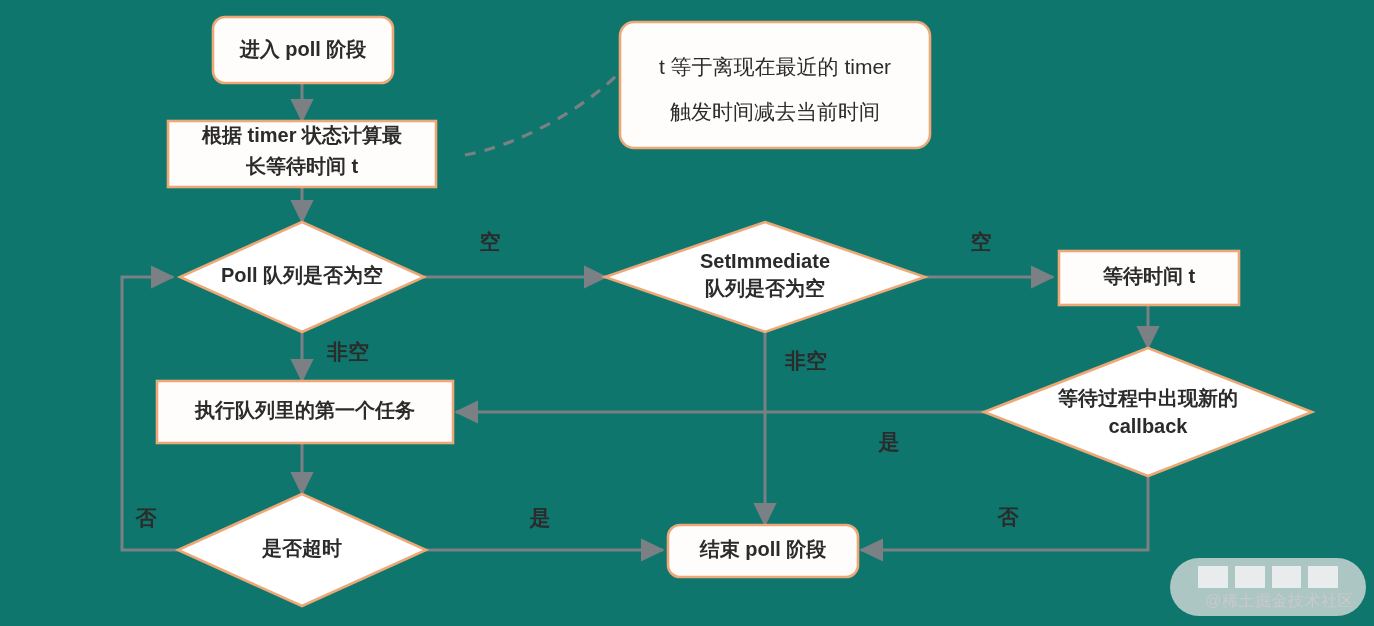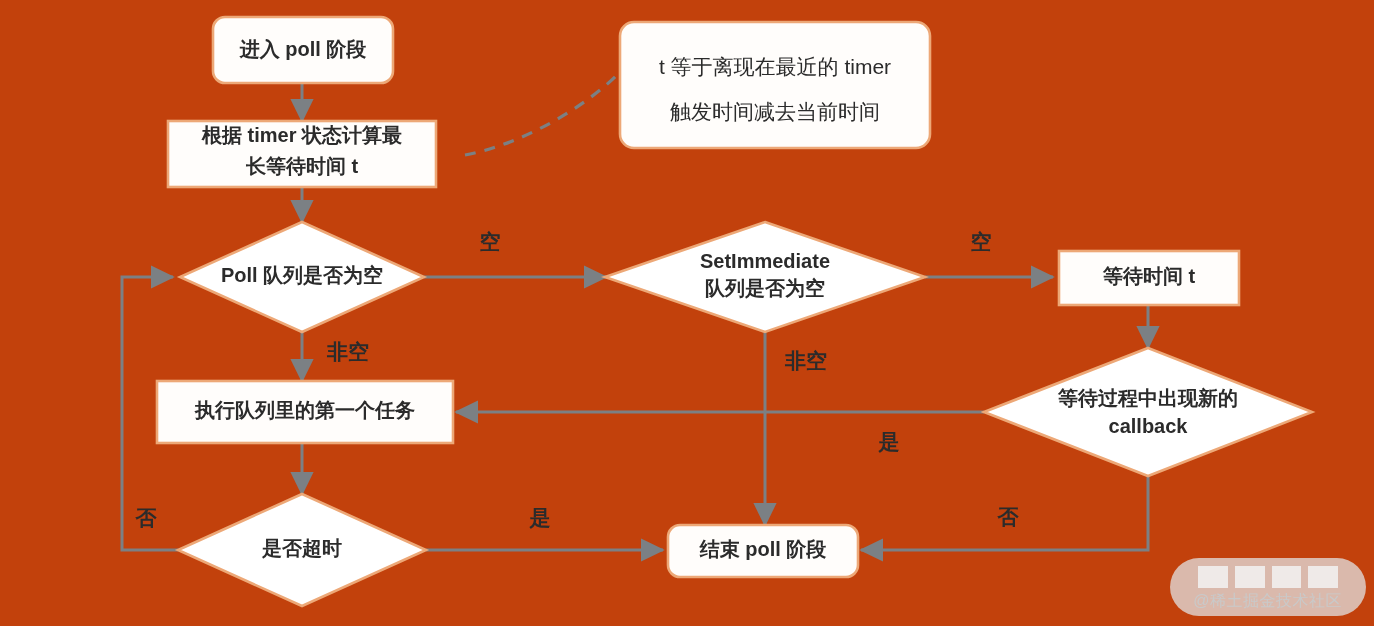--- a/index.html
+++ b/index.html
@@ -7,21 +7,21 @@
     padding: 0;
     background: #ffffff;
   }
   body {
     font-family: "Liberation Sans", "DejaVu Sans", sans-serif;
   }
   #stage {
     position: relative;
     width: 1374px;
     height: 626px;
-    background: #c2410c;
+    background: #0f766e;
     overflow: hidden;
   }
   #stage svg {
     position: absolute;
     left: 0;
     top: 0;
   }
   .node-label {
     font-family: "Liberation Sans", "DejaVu Sans", sans-serif;
     font-weight: bold;
@@ -88,21 +88,21 @@
     gap: 7px;
     opacity: 0.85;
   }
   .watermark-bars i {
     display: block;
     flex: 1;
     background: #f3f3f3;
   }
   .watermark-text {
     position: absolute;
-    right: 32px;
+    right: 20px;
     bottom: 14px;
     font-family: "Liberation Sans", "DejaVu Sans", sans-serif;
     font-size: 16px;
     color: #c9c9c9;
     letter-spacing: 0.5px;
     white-space: nowrap;
   }
 </style>
 </head>
 <body>

